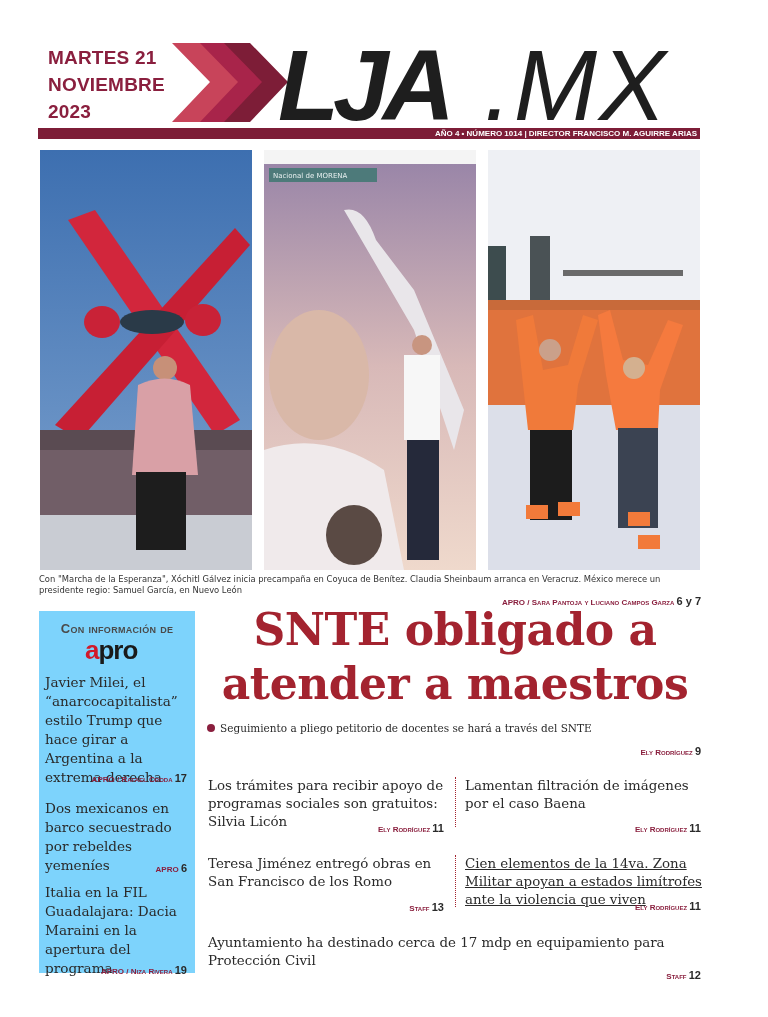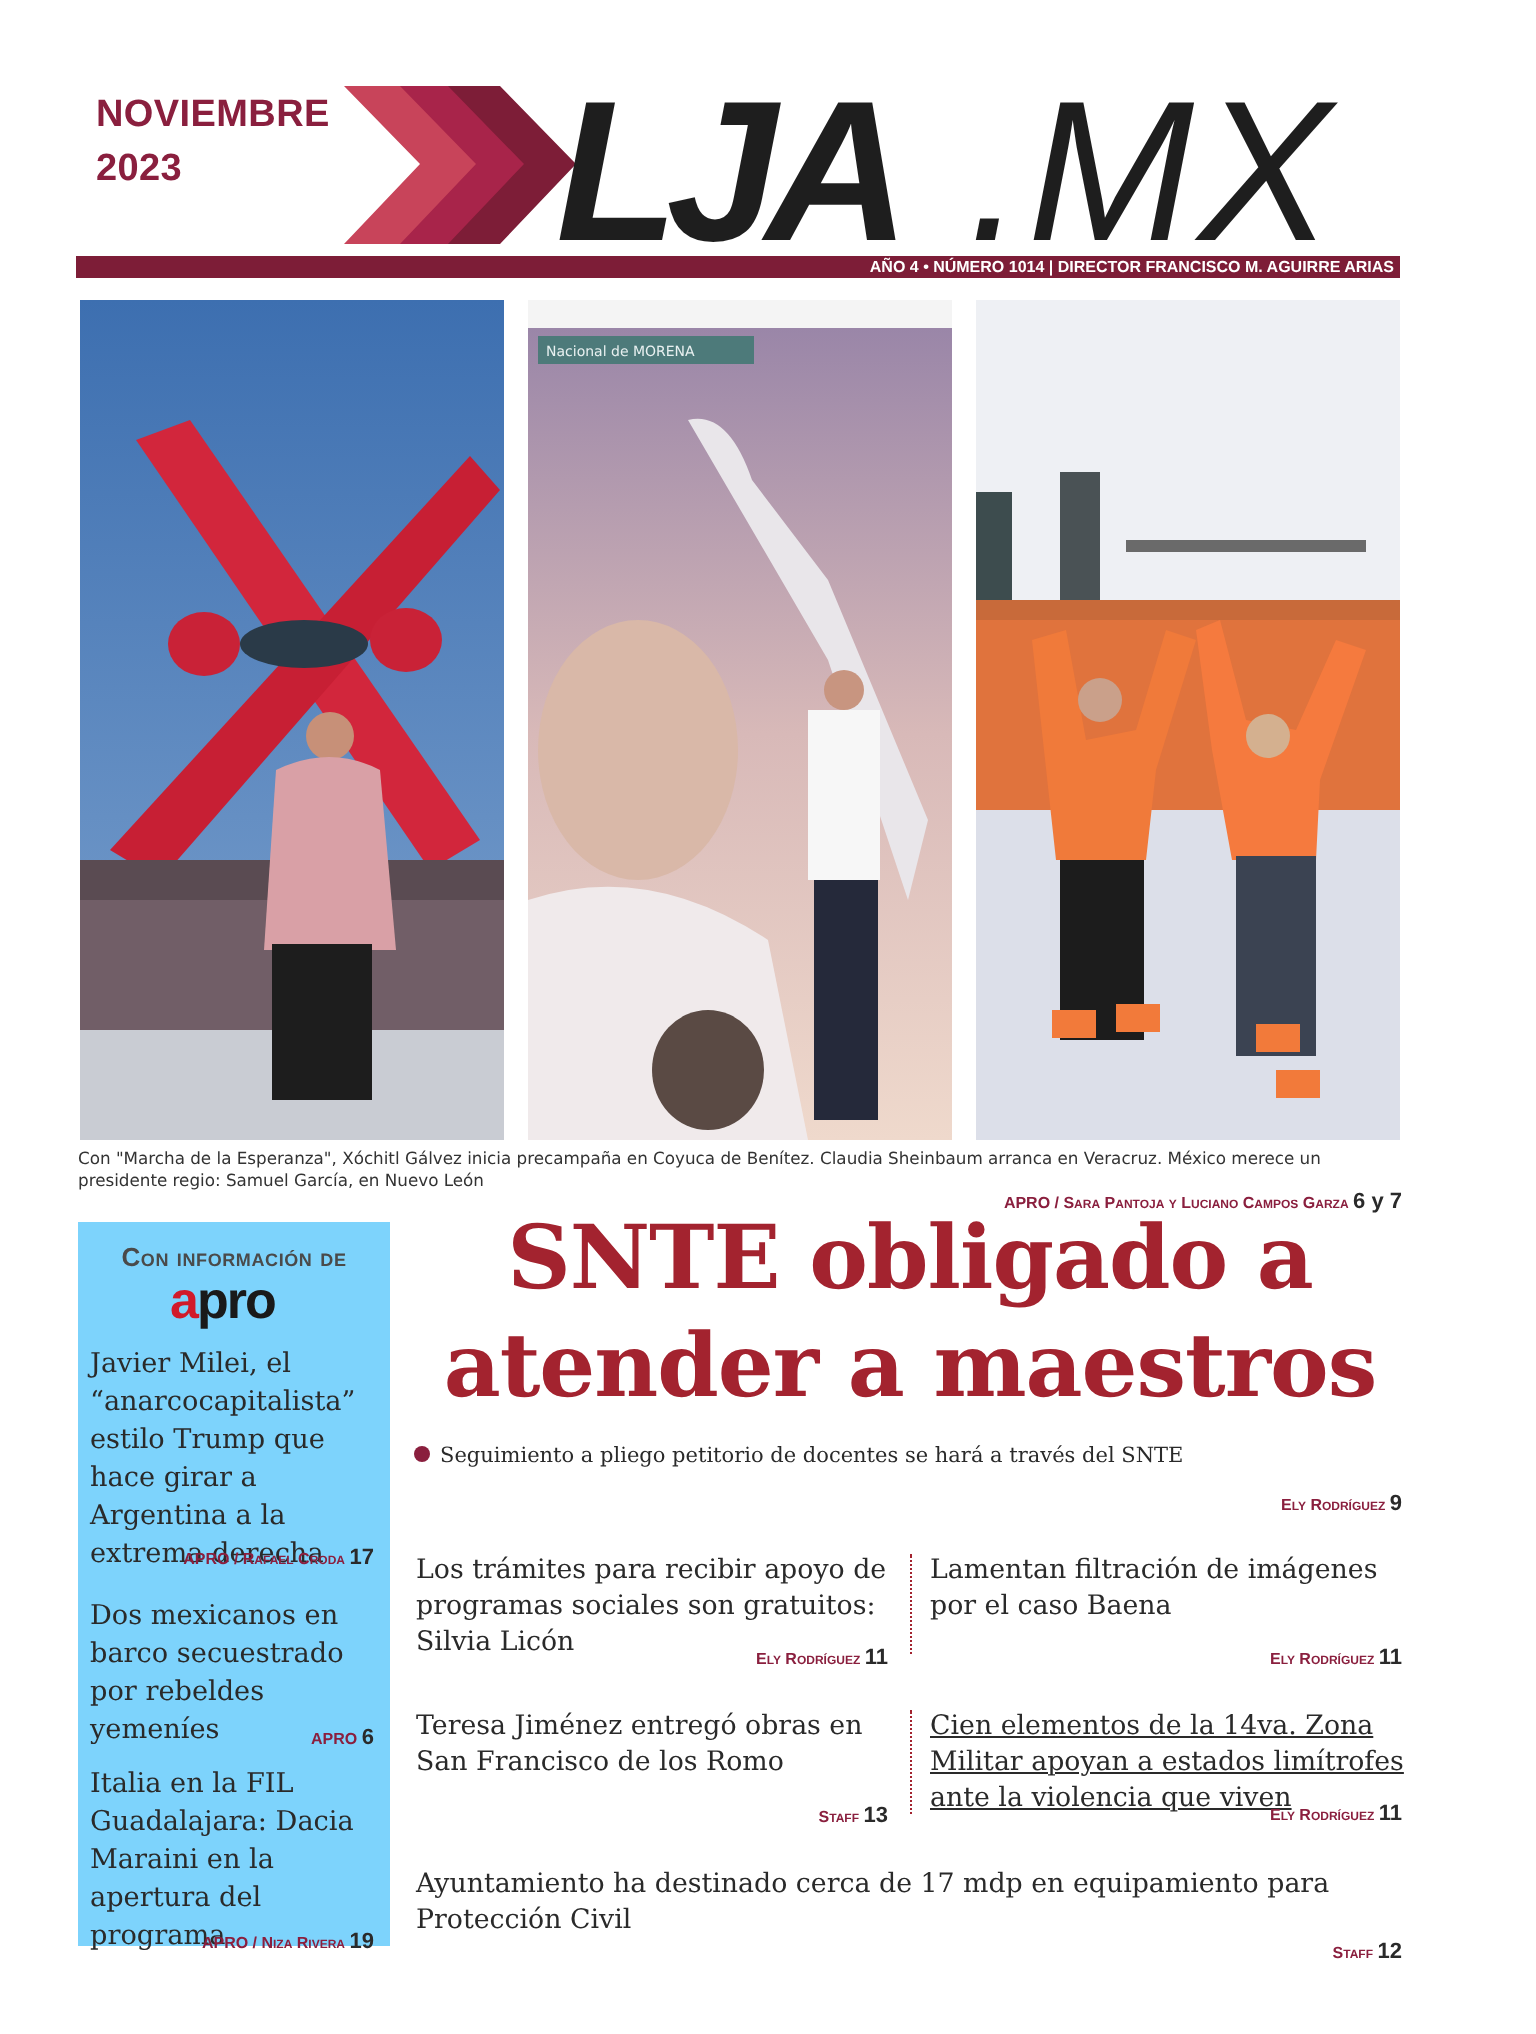--- a/index.html
+++ b/index.html
@@ -29,20 +29,21 @@
   .deck{left:207px;top:722px;font-size:10.5px;color:#2a2a2a;}
   .dot{display:inline-block;width:8px;height:8px;border-radius:50%;background:#8a1f3e;margin-right:5px;vertical-align:0;}
   .story{font-size:13.4px;line-height:18px;color:#2a2a2a;}
   .vline{width:0;border-left:1.5px dotted #a3232f;}
   .rc{text-align:right;}
 </style>
 </head>
 <body>
 
 <div class="abs date">
+  <div>MARTES 21</div>
   <div>NOVIEMBRE</div>
   <div>2023</div>
 </div>
 
 <div class="abs logo">
   <svg width="530" height="85" viewBox="0 0 530 85">
     <polygon points="0,3 40,3 78,42 40,82 0,82 38,42" fill="#c8445a"></polygon>
     <polygon points="28,3 58,3 96,42 58,82 28,82 66,42" fill="#a8244a"></polygon>
     <polygon points="52,3 78,3 116,42 78,82 52,82 90,42" fill="#7d1d37"></polygon>
     <text x="106" y="80" font-family="Liberation Sans, sans-serif" font-weight="bold" font-style="italic" font-size="100" fill="#1e1e1e" letter-spacing="-6">LJA</text>

